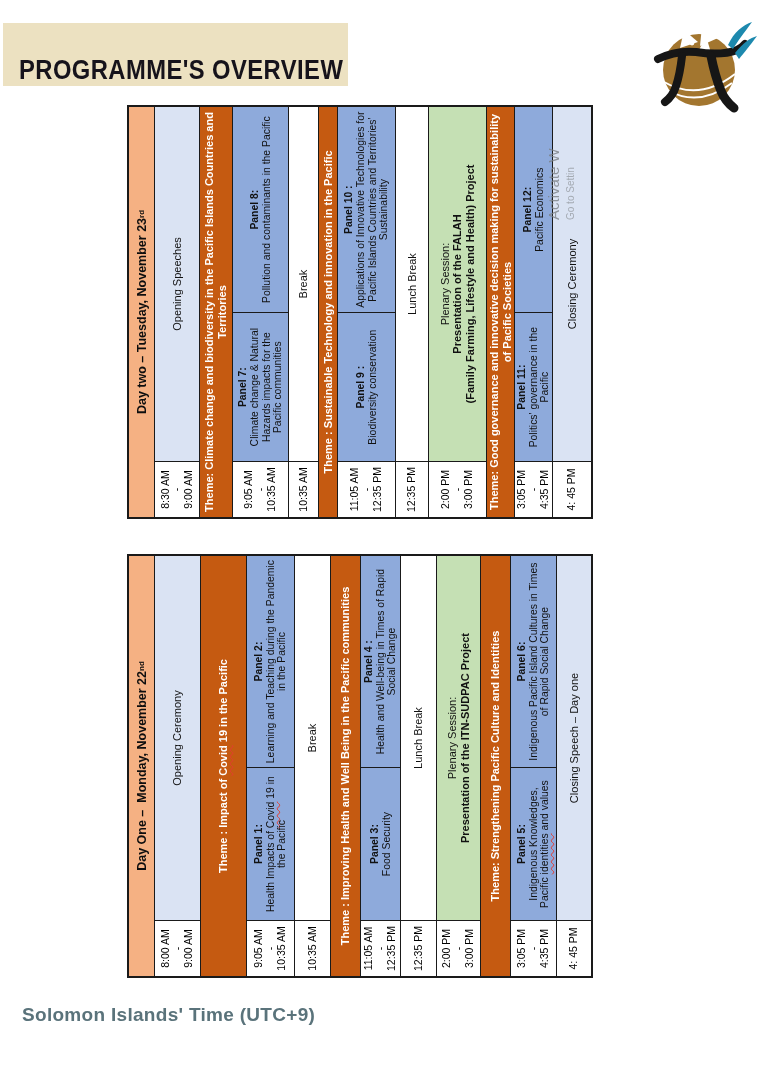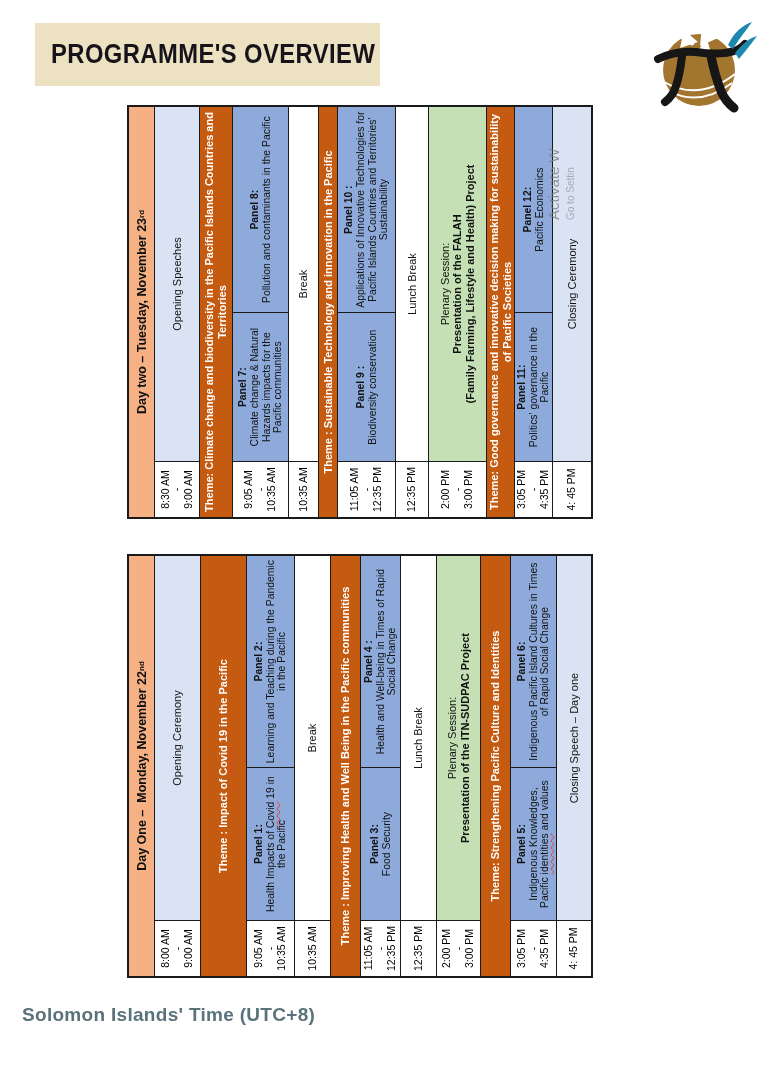--- a/index.html
+++ b/index.html
@@ -1,21 +1,21 @@
 <!DOCTYPE html>
 <html><head>
 <meta charset="utf-8">
 <style>
   html,body{margin:0;padding:0;background:#fff;}
   .canvas{position:relative;width:768px;height:1086px;background:#ffffff;overflow:hidden;
           font-family:"Liberation Sans",sans-serif;}
 
   
   .title-block{position:absolute;left:3px;top:23px;width:345px;height:63px;background:#ECE1C1;
-               display:flex;align-items:center;padding-left:16px;box-sizing:border-box;margin-left:32px;}
+               display:flex;align-items:flex-end;padding-left:16px;box-sizing:border-box;}
   .title-text{font-size:27px;font-weight:bold;color:#16131b;letter-spacing:.5px;white-space:nowrap;
               transform:scaleX(.88);transform-origin:left center;}
 
   
   .logo{position:absolute;left:646px;top:12px;width:114px;height:104px;}
 
   
   .rotwrap{position:absolute;}
   .sched{box-sizing:border-box;border:2px solid #1a1a1a;background:#fff;
          transform-origin:0 0;display:flex;flex-direction:column;color:#111;}
@@ -309,15 +309,15 @@
       </div>
     </div>
 
   <div class="wm-clip">
     <div class="wm-inner">
       <div class="wm-line1">Activate W</div>
       <div class="wm-line2">Go to Settin</div>
     </div>
   </div>
 
-  <div class="footer">Solomon Islands' Time (UTC+8)</div>
+  <div class="footer">Solomon Islands' Time (UTC+9)</div>
 
 </div>
 
 </body></html>

